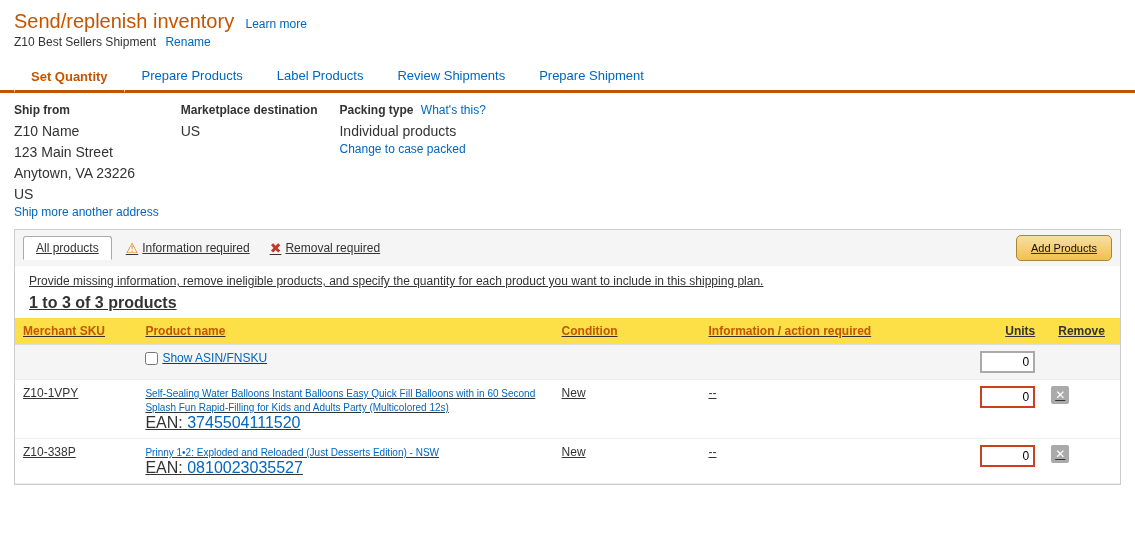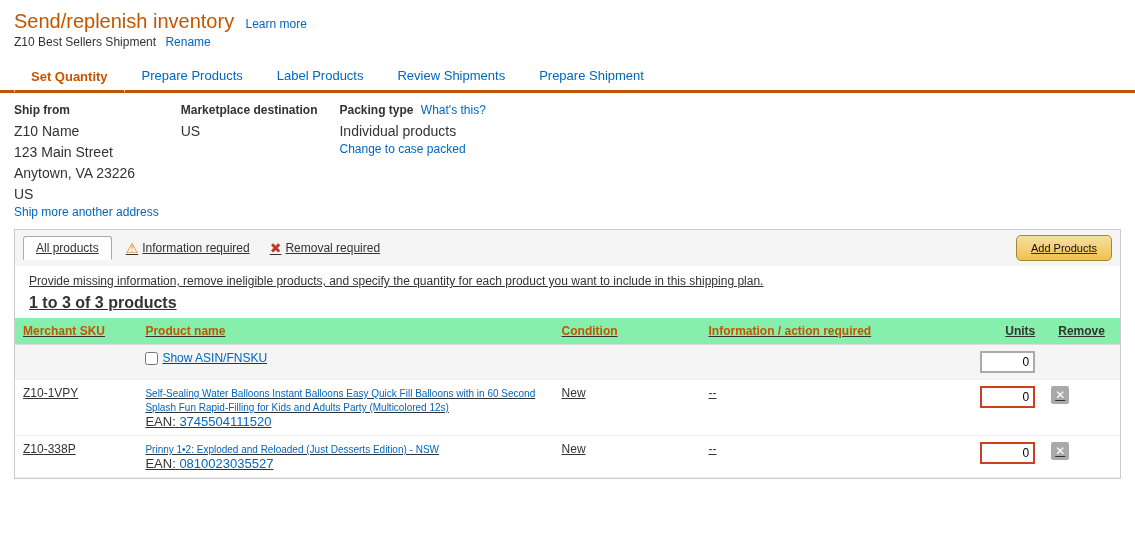--- a/index.html
+++ b/index.html
@@ -27,32 +27,32 @@
     .add-products-btn { margin-left: auto; background: linear-gradient(to bottom, #f7dfa5, #f0c14b); border: 1px solid #a88734; border-radius: 5px; padding: 6px 14px; font-size: 11px; color: #111; cursor: pointer; font-weight: normal; }
 
     .info-text { padding: 8px 14px 4px; font-size: 12px; color: #333; }
     .product-count { padding: 2px 14px 6px; font-size: 16px; color: #333; font-weight: bold; }
 
     .products-table { width: 100%; border-collapse: collapse; margin: 0 0; }
     .products-table th { text-align: left; padding: 6px 8px; font-size: 12px; color: #333; font-weight: bold; border-bottom: 1px solid #ddd; }
     .products-table th.right { text-align: right; }
     .products-table td { padding: 6px 8px; font-size: 12px; color: #333; vertical-align: top; border-bottom: 1px solid #eee; }
     .products-table td.right { text-align: right; }
-    .table-header-row th { background: #86efac; }
+    .table-header-row th { background: #fde047; }
 
     .show-asin-row { background: #f5f5f5; }
     .show-asin-cell { display: flex; align-items: center; gap: 4px; }
     .show-asin-checkbox { width: 13px; height: 13px; cursor: pointer; }
 
     .units-input { width: 55px; border: 2px solid #c9411d; text-align: right; padding: 2px 4px; font-size: 12px; }
     .units-input-normal { border-color: #aaa; }
     .remove-btn { width: 18px; height: 18px; background: #aaa; border: none; cursor: pointer; color: #fff; display: flex; align-items: center; justify-content: center; font-size: 12px; border-radius: 2px; }
 
     .product-name-link { color: #0066c0; text-decoration: none; font-size: 10px; }
-    .ean-text { color: #333; font-size: 13px; }
+    .ean-text { color: #333; font-size: 16px; }
     .ean-link { color: #0066c0; text-decoration: none; }
 
     .warning-icon { color: #e47911; font-size: 14px; }
     .error-icon { color: #c0392b; font-size: 14px; }
   </style>
 </head>
 <body>
 
 <div class="page-header">
   <div>

